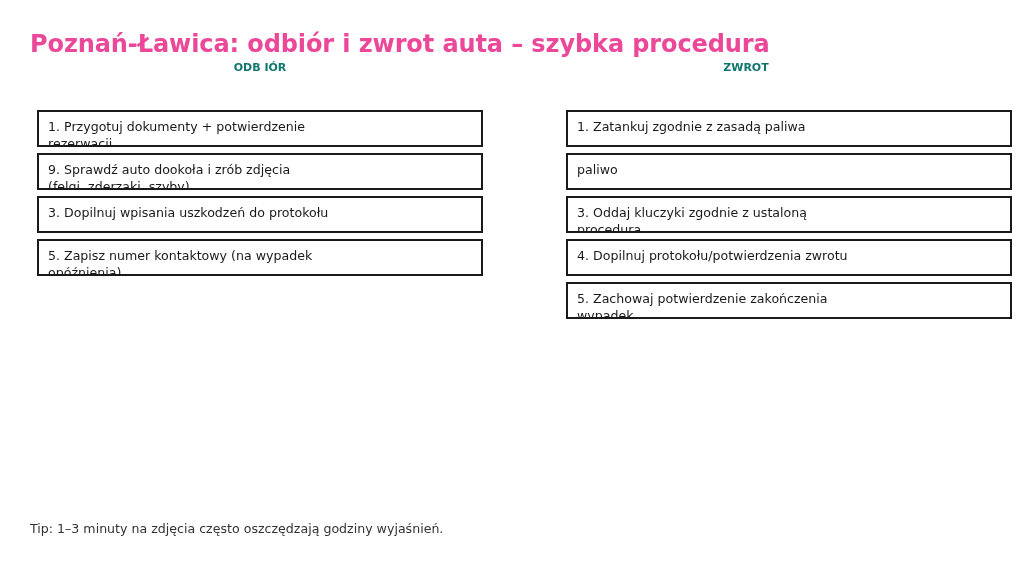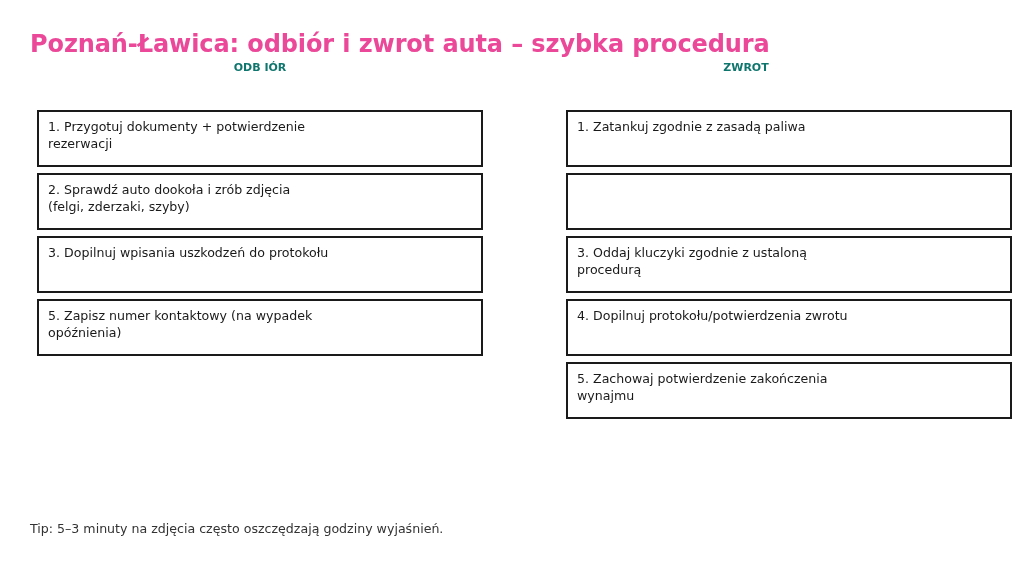--- a/index.html
+++ b/index.html
@@ -43,21 +43,21 @@
     position: absolute;
     top: 110px;
     width: 446px;
   }
   .column.left  { left: 37px; }
   .column.right { left: 566px; }
 
   .step-box {
     box-sizing: border-box;
     width: 100%;
-    height: 57px;
+    height: 37px;
     border: 2px solid #1a1a1a;
     background: #ffffff;
     margin-bottom: 6px;
     padding: 6px 8px 0 9px;
     display: block;
     overflow: hidden;
   }
 
   .step-line {
     display: block;
@@ -85,47 +85,48 @@
 <div class="col-header left">ODB IÓR</div>
 
 <div class="col-header right">ZWROT</div>
 
 <div class="column left">
   <div class="step-box">
     <span class="step-line">1. Przygotuj dokumenty + potwierdzenie</span>
     <span class="step-line">rezerwacji</span>
   </div>
   <div class="step-box">
-    <span class="step-line">2. Sprawdź auto dookoła i zrób zdjęcia</span>
+    <span class="step-line">9. Sprawdź auto dookoła i zrób zdjęcia</span>
     <span class="step-line">(felgi, zderzaki, szyby)</span>
   </div>
   <div class="step-box">
     <span class="step-line">3. Dopilnuj wpisania uszkodzeń do protokołu</span>
     <span class="step-line"></span>
   </div>
   <div class="step-box">
     <span class="step-line">5. Zapisz numer kontaktowy (na wypadek</span>
     <span class="step-line">opóźnienia)</span>
   </div>
 </div>
 
 <div class="column right">
   <div class="step-box">
     <span class="step-line">1. Zatankuj zgodnie z zasadą paliwa</span>
     <span class="step-line"></span>
   </div>
   <div class="step-box">
+    <span class="step-line">paliwo</span>
   </div>
   <div class="step-box">
     <span class="step-line">3. Oddaj kluczyki zgodnie z ustaloną</span>
     <span class="step-line">procedurą</span>
   </div>
   <div class="step-box">
     <span class="step-line">4. Dopilnuj protokołu/potwierdzenia zwrotu</span>
     <span class="step-line"></span>
   </div>
   <div class="step-box">
     <span class="step-line">5. Zachowaj potwierdzenie zakończenia</span>
-    <span class="step-line">wynajmu</span>
+    <span class="step-line">wypadek</span>
   </div>
 </div>
 
-<div class="tip">Tip: 5–3 minuty na zdjęcia często oszczędzają godziny wyjaśnień.</div>
+<div class="tip">Tip: 1–3 minuty na zdjęcia często oszczędzają godziny wyjaśnień.</div>
 
 </body></html>

